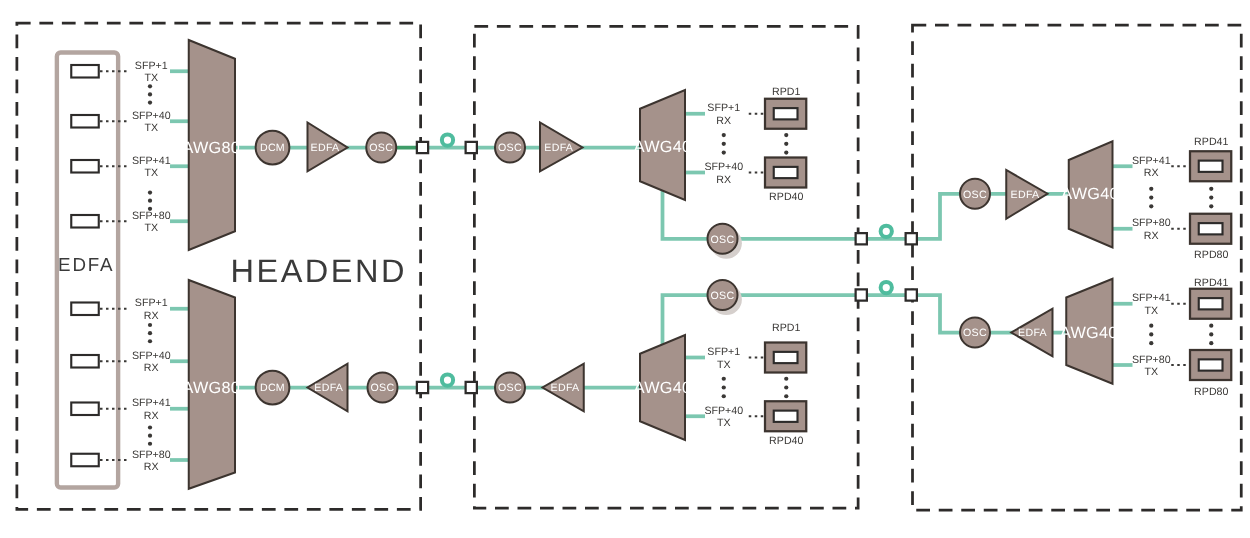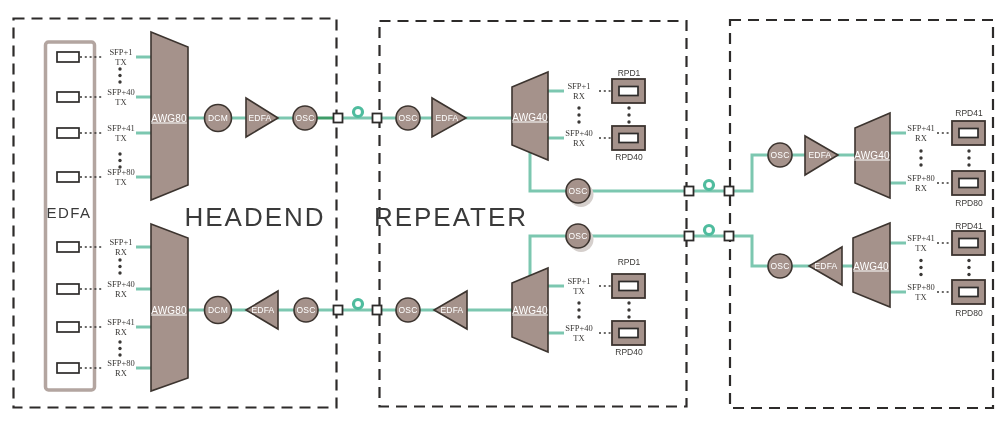--- a/index.html
+++ b/index.html
@@ -17,24 +17,24 @@
   .rpd{fill:#a5928b;stroke:#3c342f;stroke-width:1.8;}
   .rpdin{fill:#fff;stroke:#2d2b2a;stroke-width:1.7;}
   .dot{stroke:#3a3836;stroke-width:1.5;stroke-dasharray:2 2.8;fill:none;}
   .edot{fill:#3a3836;}
   .title{position:absolute;transform:translate(-50%,-50%);font-size:26px;letter-spacing:2px;
          color:#3a3a3a;white-space:nowrap;text-align:center;}
   .ccaplbl{position:absolute;transform:translate(-50%,-50%);font-size:15px;letter-spacing:1.5px;
          color:#3a3a3a;white-space:nowrap;}
   .wl{position:absolute;transform:translate(-50%,-50%);font-size:8.5px;color:#fff;
       white-space:nowrap;letter-spacing:.2px;}
-  .wl.awg{font-size:10px;text-decoration:underline;}
+  .wl.awg{font-size:13px;}
   .plabel{position:absolute;width:44px;margin-left:-22px;text-align:center;font-size:8.5px;
           line-height:10px;color:#3a3836;}
-  .plabel span{display:block;font-family:Liberation Serif, serif;}
+  .plabel span{display:block;}
   .rl{position:absolute;transform:translate(-50%,-50%);font-size:8.5px;color:#3a3836;white-space:nowrap;}
 </style>
 </head>
 <body>
 
 <div class="stage">
 
 <svg width="1000" height="430" viewBox="0 0 1000 430">
 
   <rect class="dash" x="13.5" y="18.5" width="323" height="389"></rect>
@@ -203,21 +203,20 @@
     <circle class="edot" cx="921" cy="260.5" r="1.7"></circle>
         <circle class="edot" cx="921" cy="267.5" r="1.7"></circle>
         <circle class="edot" cx="921" cy="274.5" r="1.7"></circle>
     <circle class="edot" cx="969" cy="260.5" r="1.7"></circle>
         <circle class="edot" cx="969" cy="267.5" r="1.7"></circle>
         <circle class="edot" cx="969" cy="274.5" r="1.7"></circle>
   </g>
 </svg>
 
 <div class="title" style="left:255px;top:217px">HEADEND</div>
-<div class="title" style="left:451px;top:217px">REPEATER</div>
 
 <div class="ccaplbl" style="left:69px;top:212px">EDFA</div>
 
 <div class="plabel" style="left:121px;top:47px">
   <span>SFP+1</span>
   <span>TX</span>
     </div>
 <div class="plabel" style="left:121px;top:87px">
   <span>SFP+40</span>
   <span>TX</span>

